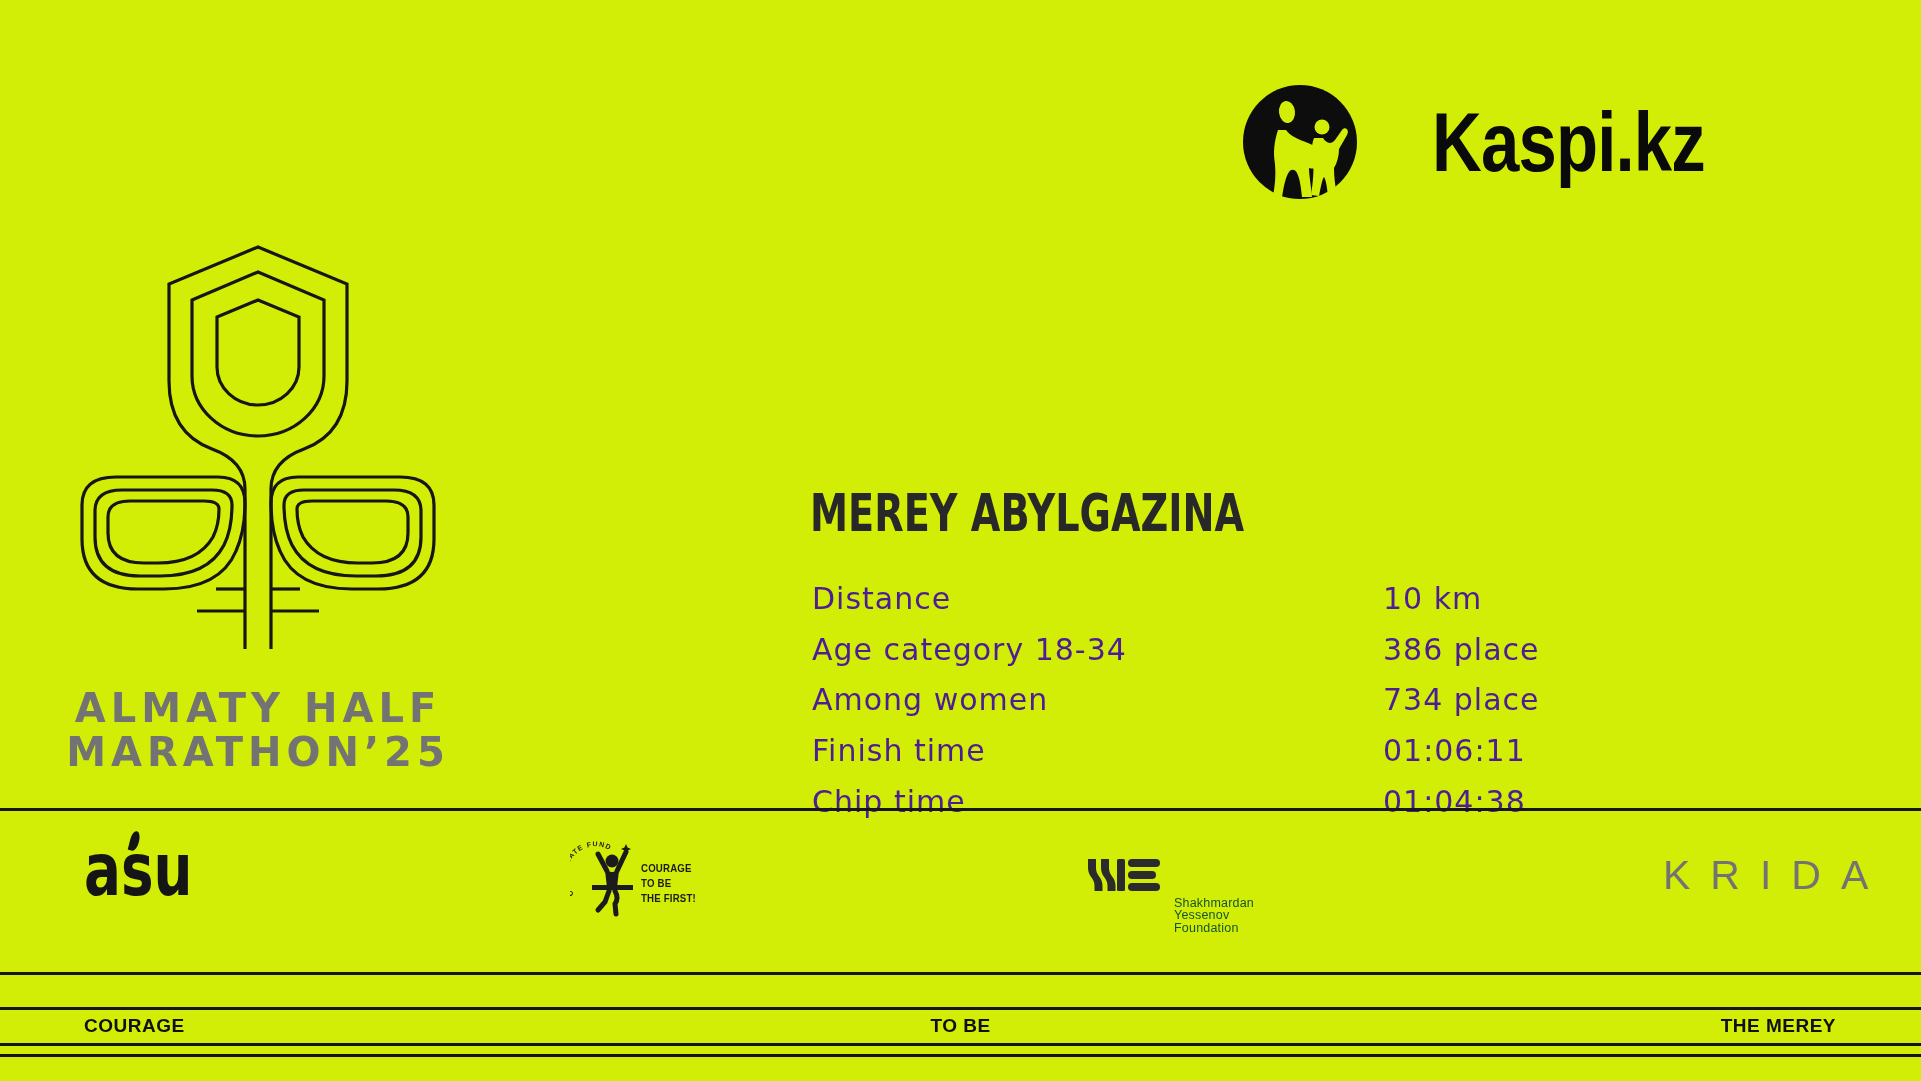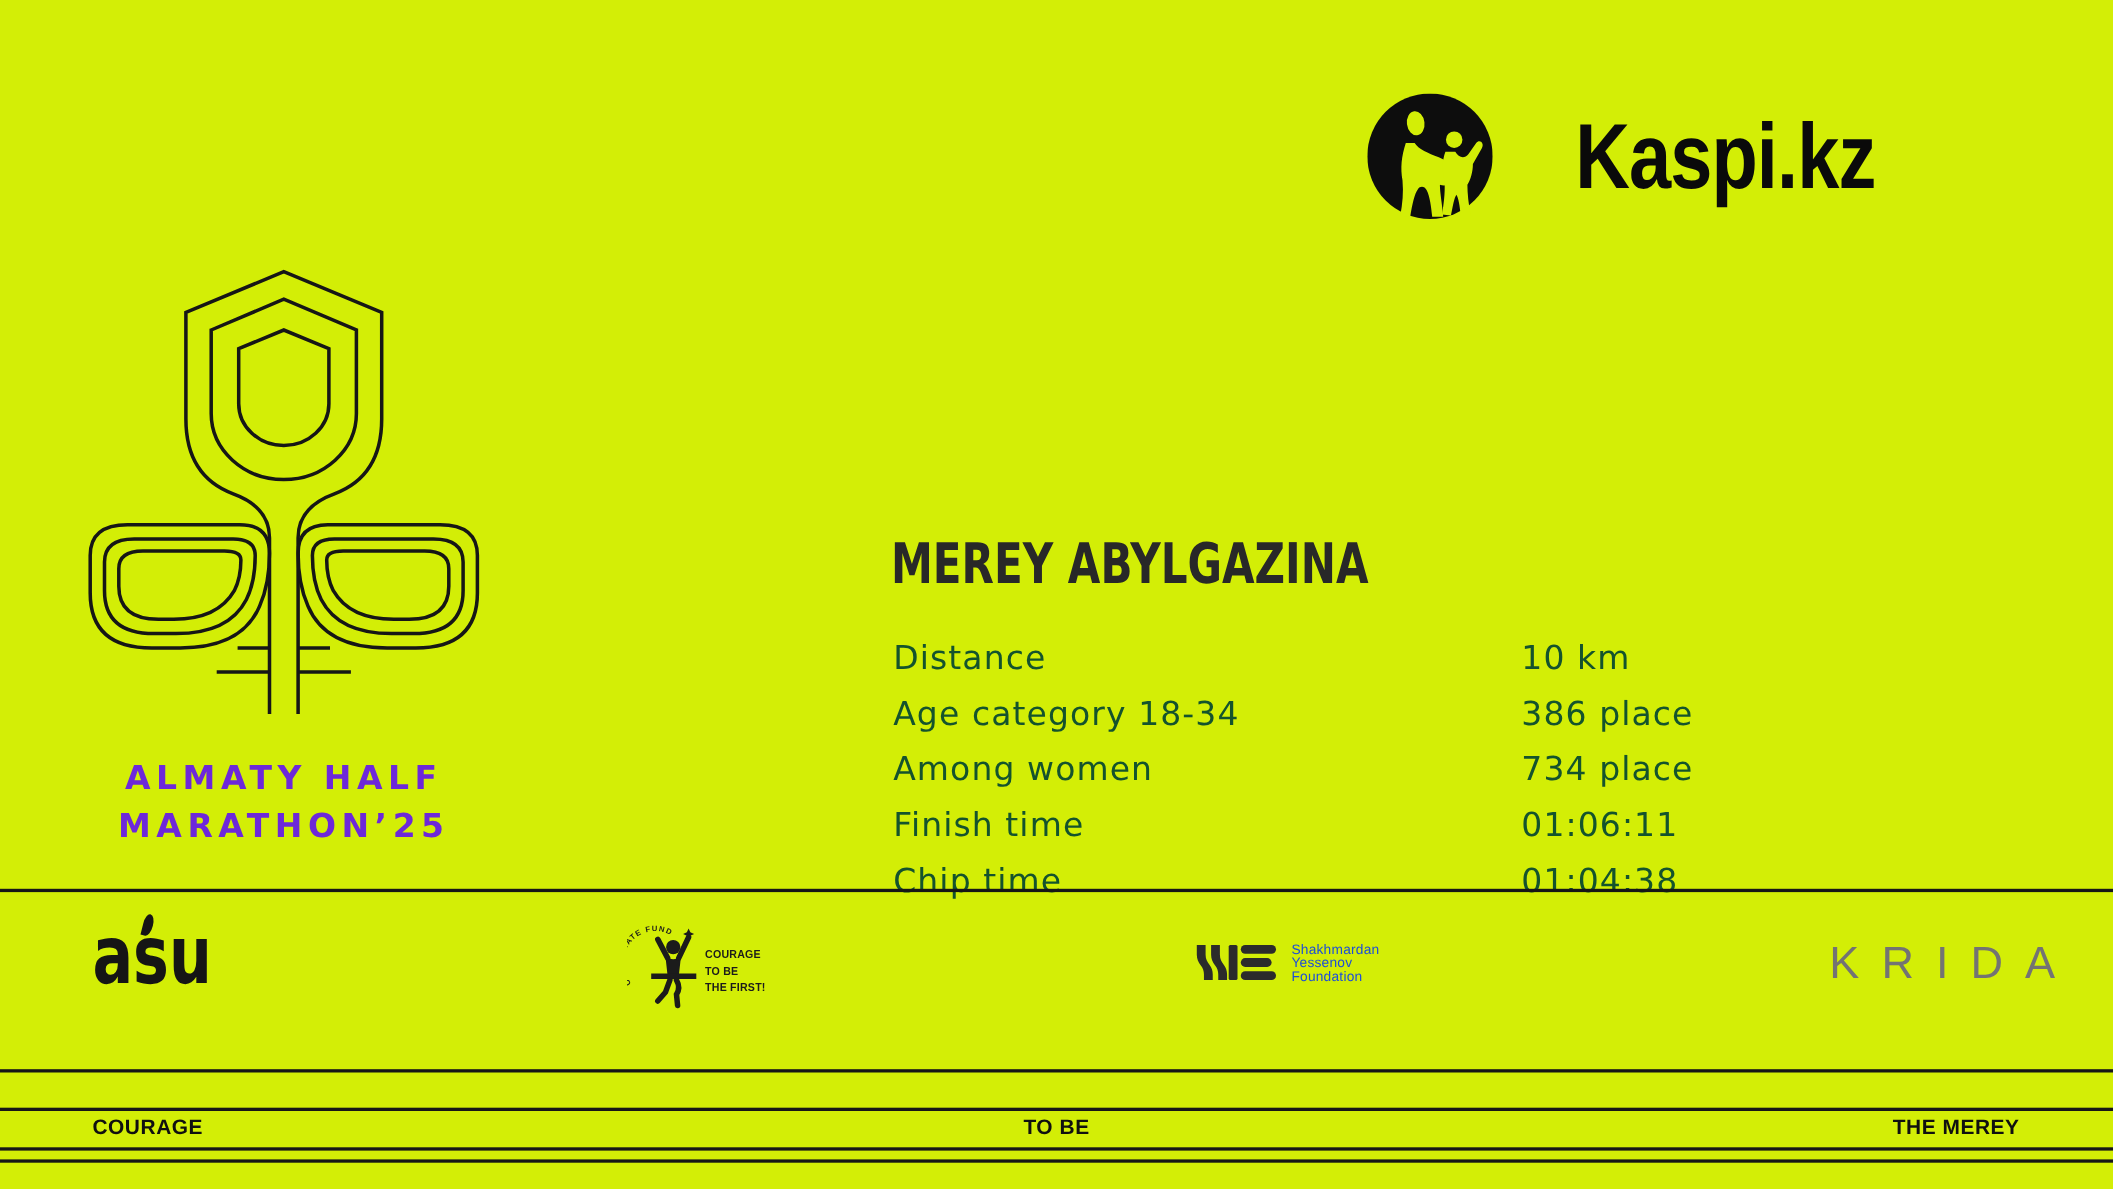--- a/index.html
+++ b/index.html
@@ -24,51 +24,51 @@
     letter-spacing:9px;color:#0c0c0c;white-space:nowrap;
   }
   .cert-name{
     left:810px;top:488px;font-size:51px;line-height:51px;font-weight:700;color:#282828;
     font-family:"DejaVu Sans","Liberation Sans",sans-serif;
     transform:scaleX(.75);transform-origin:left top;white-space:nowrap;
   }
 
   
   .rows{left:812px;top:582px;width:840px;}
-  .row{position:relative;height:50.7px;font-size:30px;line-height:34px;color:#14532d;
+  .row{position:relative;height:50.7px;font-size:30px;line-height:34px;color:#4c1d95;
        font-family:"DejaVu Sans","Liberation Sans",sans-serif;letter-spacing:1px;}
   .row .lab{position:absolute;left:0;top:0;white-space:nowrap;}
   .row .val{position:absolute;left:571px;top:0;white-space:nowrap;}
 
   
   .event-text{
     left:58px;top:686px;width:400px;text-align:center;
     font-family:"DejaVu Sans","Liberation Sans",sans-serif;
-    font-size:30px;line-height:44px;font-weight:700;letter-spacing:5px;color:#6d28d9;
+    font-size:40px;line-height:44px;font-weight:700;letter-spacing:5px;color:#737373;
     white-space:nowrap;
   }
 
   
   .asu-wrap{left:84px;top:833px;width:130px;height:75px;}
   .asu-word{
     font-family:"DejaVu Sans","Liberation Sans",sans-serif;
     font-size:73px;line-height:73px;font-weight:700;color:#151515;
     transform:scaleX(.75);transform-origin:left top;display:inline-block;
   }
   .asu-accent{
     position:absolute;left:46px;top:-2px;width:9px;height:20px;background:#151515;
     border-radius:55% 55% 60% 0;transform:rotate(14deg);
   }
   .courage-wrap{left:570px;top:840px;width:230px;height:82px;}
   .courage-lines{
     position:absolute;left:71px;top:21px;font-size:10.5px;line-height:15px;font-weight:700;
     letter-spacing:.2px;color:#1b1b1b;transform:scaleX(.92);transform-origin:left top;white-space:nowrap;
   }
   .yessenov-wrap{left:1087px;top:858px;display:flex;gap:13px;align-items:flex-start;}
-  .yessenov-text{font-size:12.5px;line-height:11.8px;color:#1d4ed8;letter-spacing:.2px;}
+  .yessenov-text{font-size:12.5px;line-height:11.8px;color:#14532d;letter-spacing:.2px;margin-top:40px;}
   .yessenov-text div{padding:0;margin:0 0 0.5px 0;}
   .krida{
     left:1651px;top:859px;font-size:41px;line-height:33px;font-weight:400;
     letter-spacing:20px;color:#737373;white-space:nowrap;margin-left:12px;
   }
 
   
   .foot-text{top:1016px;font-size:19px;line-height:19px;font-weight:700;letter-spacing:.5px;color:#101010;}
 </style>
 </head>

